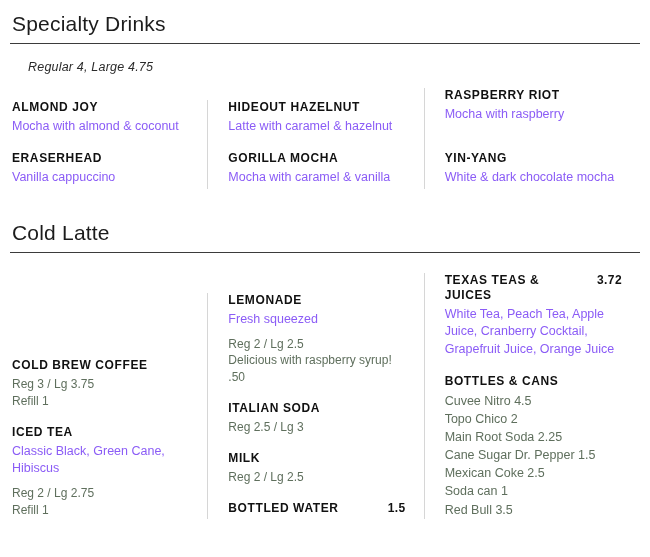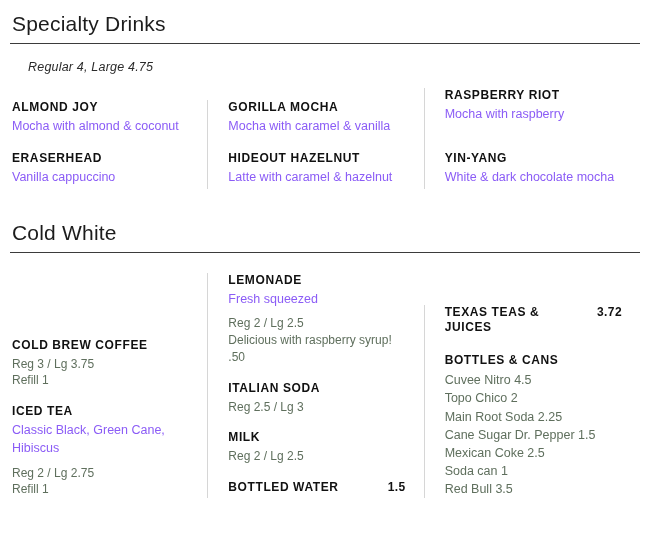--- a/index.html
+++ b/index.html
@@ -132,46 +132,46 @@
           <div class="item-desc">Mocha with almond &amp; coconut</div>
         </div>
         <div class="item">
           <div class="item-name">ERASERHEAD</div>
           <div class="item-desc">Vanilla cappuccino</div>
         </div>
       </div>
 
       <div class="col divider">
         <div class="item">
+          <div class="item-name">HIDEOUT HAZELNUT</div>
+          <div class="item-desc">Latte with caramel &amp; hazelnut</div>
+        </div>
+        <div class="item">
           <div class="item-name">GORILLA MOCHA</div>
           <div class="item-desc">Mocha with caramel &amp; vanilla</div>
         </div>
-        <div class="item">
-          <div class="item-name">HIDEOUT HAZELNUT</div>
-          <div class="item-desc">Latte with caramel &amp; hazelnut</div>
-        </div>
       </div>
 
       <div class="col divider">
         <div class="item">
           <div class="item-name">RASPBERRY RIOT</div>
           <div class="item-desc">Mocha with raspberry</div>
         </div>
         <div class="spacer-12"></div>
         <div class="item">
           <div class="item-name">YIN-YANG</div>
           <div class="item-desc">White &amp; dark chocolate mocha</div>
         </div>
       </div>
 
     </div>
   </div>
 
   <div class="cold-block">
-    <h1 class="section-title">Cold White</h1>
+    <h1 class="section-title">Cold Latte</h1>
     <hr class="rule">
 
     <div class="spacer-20"></div>
 
     <div class="columns">
 
       <div class="col">
         <div class="item">
           <div class="item-name">COLD BREW COFFEE</div>
           <div class="item-sub">Reg 3 / Lg 3.75</div>
@@ -207,20 +207,21 @@
           </div>
         </div>
       </div>
 
       <div class="col divider">
         <div class="item">
           <div class="item-name-row">
             <span class="item-name">TEXAS TEAS &amp; JUICES</span>
             <span class="item-price">3.72</span>
           </div>
+          <div class="item-desc">White Tea, Peach Tea, Apple Juice, Cranberry Cocktail, Grapefruit Juice, Orange Juice</div>
         </div>
         <div class="item">
           <div class="item-name">BOTTLES &amp; CANS</div>
           <div class="list-line">Cuvee Nitro 4.5</div>
           <div class="list-line">Topo Chico 2</div>
           <div class="list-line">Main Root Soda 2.25</div>
           <div class="list-line">Cane Sugar Dr. Pepper 1.5</div>
           <div class="list-line">Mexican Coke 2.5</div>
           <div class="list-line">Soda can 1</div>
           <div class="list-line">Red Bull 3.5</div>

